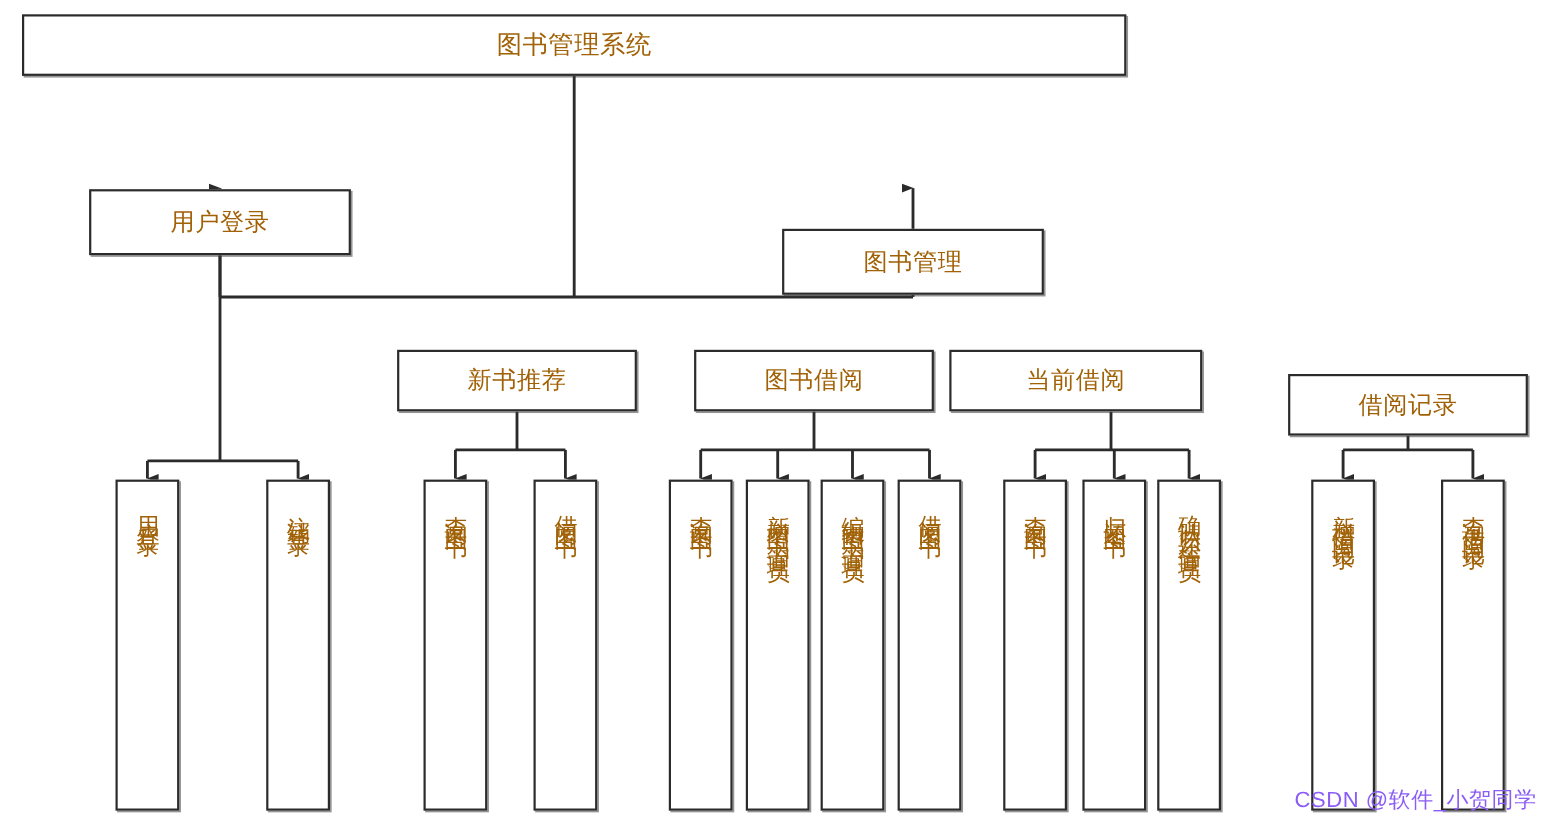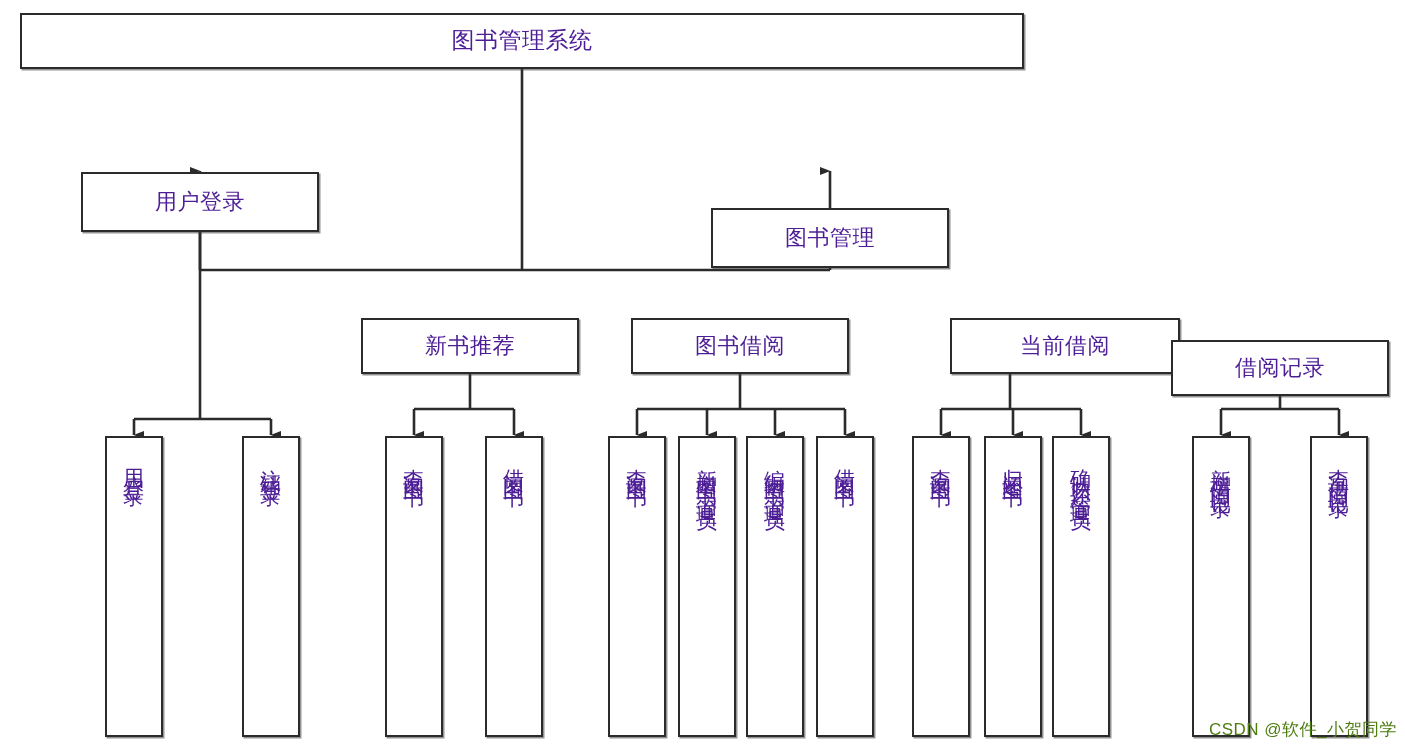--- a/index.html
+++ b/index.html
@@ -24,21 +24,21 @@
   }
   .node{
     position:absolute;
     box-sizing:border-box;
     background:#ffffff;
     border:2px solid #2b2b2b;
     box-shadow:1.5px 1.5px 0 0 rgba(60,60,60,0.55);
     display:flex;
     align-items:center;
     justify-content:center;
-    color:#4c1d95;
+    color:#a16207;
     z-index:2;
   }
   .node .lbl{
     display:block;
     text-align:center;
     line-height:1.18;
     white-space:nowrap;
   }
   
   .node.h .lbl{
@@ -57,22 +57,22 @@
     text-orientation:upright;
     font-size:21px;
     letter-spacing:6px;
     line-height:1;
     white-space:nowrap;
   }
   .watermark{
     position:absolute;
     right:8px;
     bottom:6px;
-    font-size:17px;
-    color:#4d7c0f;
+    font-size:20px;
+    color:#8b5cf6;
     letter-spacing:0.5px;
     z-index:5;
     white-space:nowrap;
   }
 </style>
 </head>
 <body>
 
 <div id="canvas">
 
@@ -128,21 +128,21 @@
       </div>
       <div class="node h" style="left: 711px; top: 172px; width: 238px; height: 60px; margin-top: 36px;">
         <span class="lbl">图书管理</span>
       </div>
       <div class="node h" style="left: 361px; top: 318px; width: 218px; height: 56px;">
         <span class="lbl">新书推荐</span>
       </div>
       <div class="node h" style="left: 631px; top: 318px; width: 218px; height: 56px; align-items: center;">
         <span class="lbl">图书借阅</span>
       </div>
-      <div class="node h" style="left: 950px; top: 318px; width: 230px; height: 56px;">
+      <div class="node h" style="left: 863px; top: 318px; width: 230px; height: 56px;">
         <span class="lbl">当前借阅</span>
       </div>
       <div class="node h" style="left: 1171px; top: 328px; width: 218px; height: 56px; margin-top: 12px;">
         <span class="lbl">借阅记录</span>
       </div>
       <div class="node v" style="left: 105px; top: 436px; width: 58px; height: 301px;">
         <span class="lbl">用户登录</span>
       </div>
       <div class="node v" style="left: 242px; top: 436px; width: 58px; height: 301px;">
         <span class="lbl">注销登录</span>

